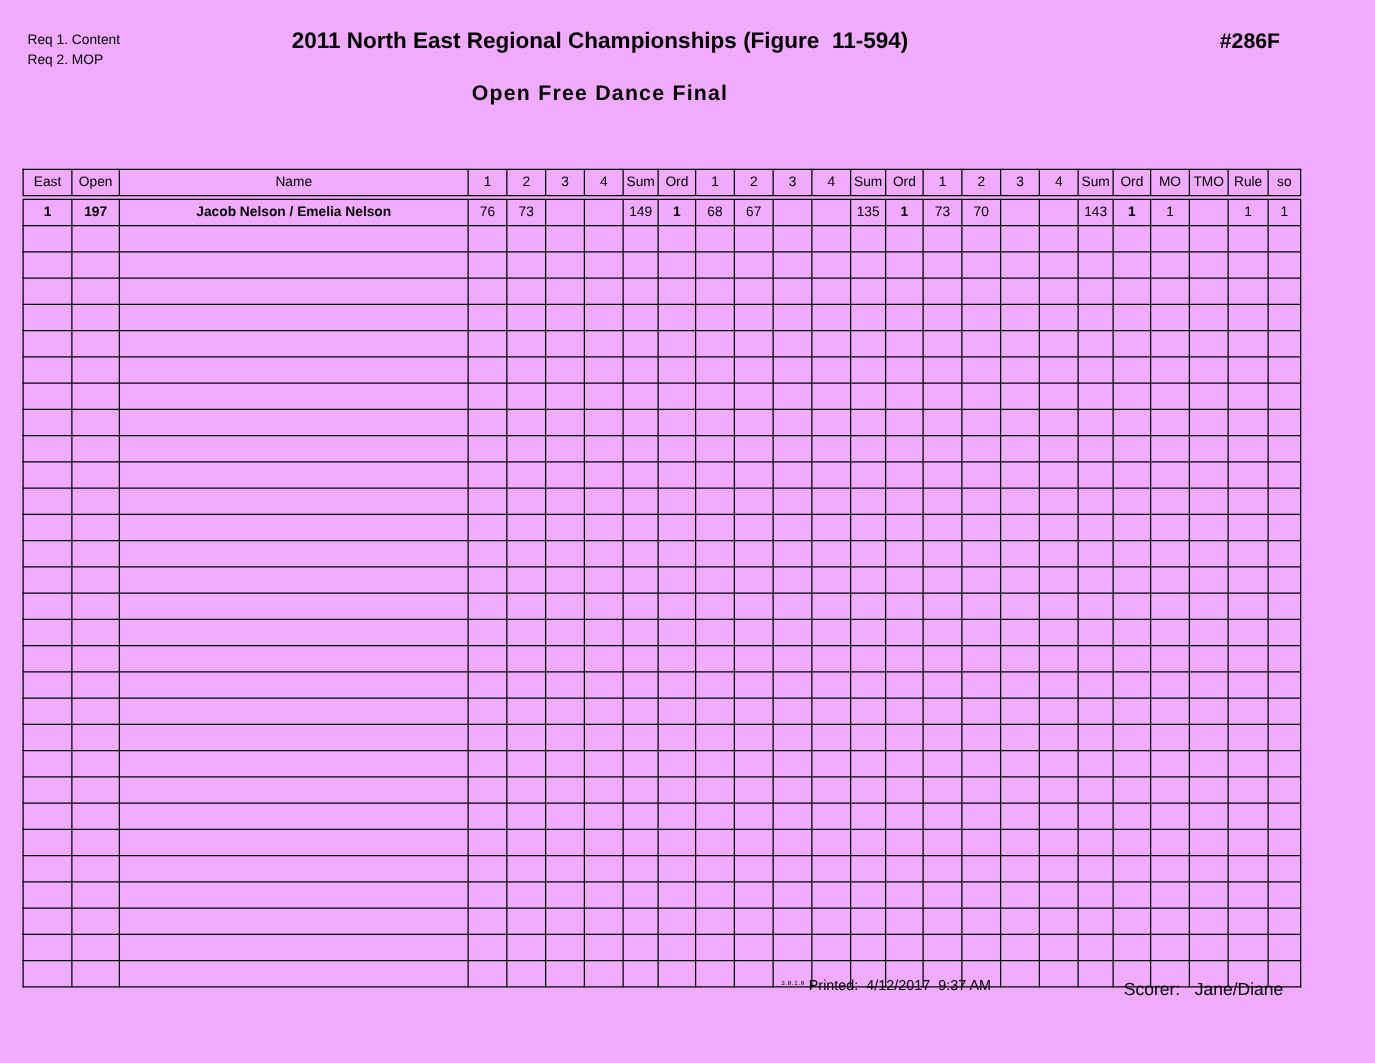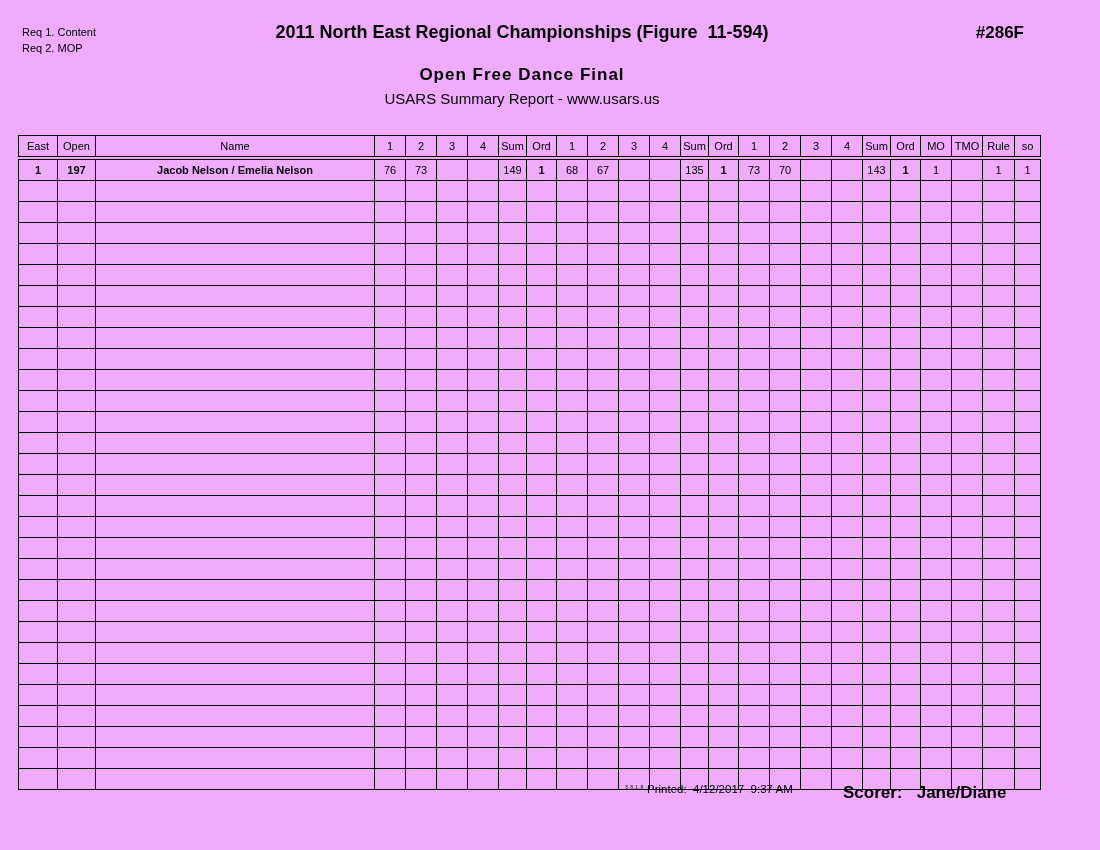--- a/index.html
+++ b/index.html
@@ -16,21 +16,21 @@
 
   
   .req-block {
     position: absolute;
     left: 22px; top: 24px;
     font-size: 11px;
     line-height: 16px;
   }
 
   
-  .hdr { position: absolute; left: 0; width: 960px; text-align: center; padding-left: 42px; }
+  .hdr { position: absolute; left: 0; width: 960px; text-align: center; }
   .hdr-title    { top: 22px; font-size: 18px; font-weight: bold; }
   .hdr-venue    { top: 46px; font-size: 14px; }
   .hdr-event    { top: 65px; font-size: 17px; font-weight: bold; letter-spacing: 1px; }
   .hdr-report   { top: 90px; font-size: 15px; }
 
   .report-number {
     position: absolute;
     top: 23px; right: 76px;
     font-size: 17px; font-weight: bold;
   }
@@ -68,35 +68,34 @@
   td.place-col { text-align: left; padding-left: 8px; }
   .bold { font-weight: bold; }
 
   
   .footer { position: absolute; left: 0; top: 783px; width: 1100px; height: 20px; }
   .footer .version {
     position: absolute; left: 625px; top: 1px;
     font-size: 5px; letter-spacing: 0.5px;
   }
   .footer .printed { position: absolute; left: 647px; top: 0; font-size: 11.5px; }
-  .footer .scorer  { position: absolute; left: 843px; top: 0; font-size: 17px; font-weight: bold; }
+  .footer .scorer  { position: absolute; left: 899px; top: 0; font-size: 14px; }
 </style>
 </head>
 <body>
 
 <div class="page">
 
   <div class="req-block">
     <div>Req 1. Content</div>
     <div>Req 2. MOP</div>
   </div>
 
   <div class="hdr hdr-title pre">2011 North East Regional Championships (Figure  11-594)</div>
   <div class="hdr hdr-event pre">Open Free Dance Final</div>
-  <div class="hdr hdr-report pre">USARS Summary Report - www.usars.us</div>
 
   <div class="report-number">#286F</div>
 
   <table class="score">
     <colgroup>
       <col style="width:39px">
         <col style="width:38px">
         <col style="width:279px">
       <col style="width:31px">
         <col style="width:31px">

